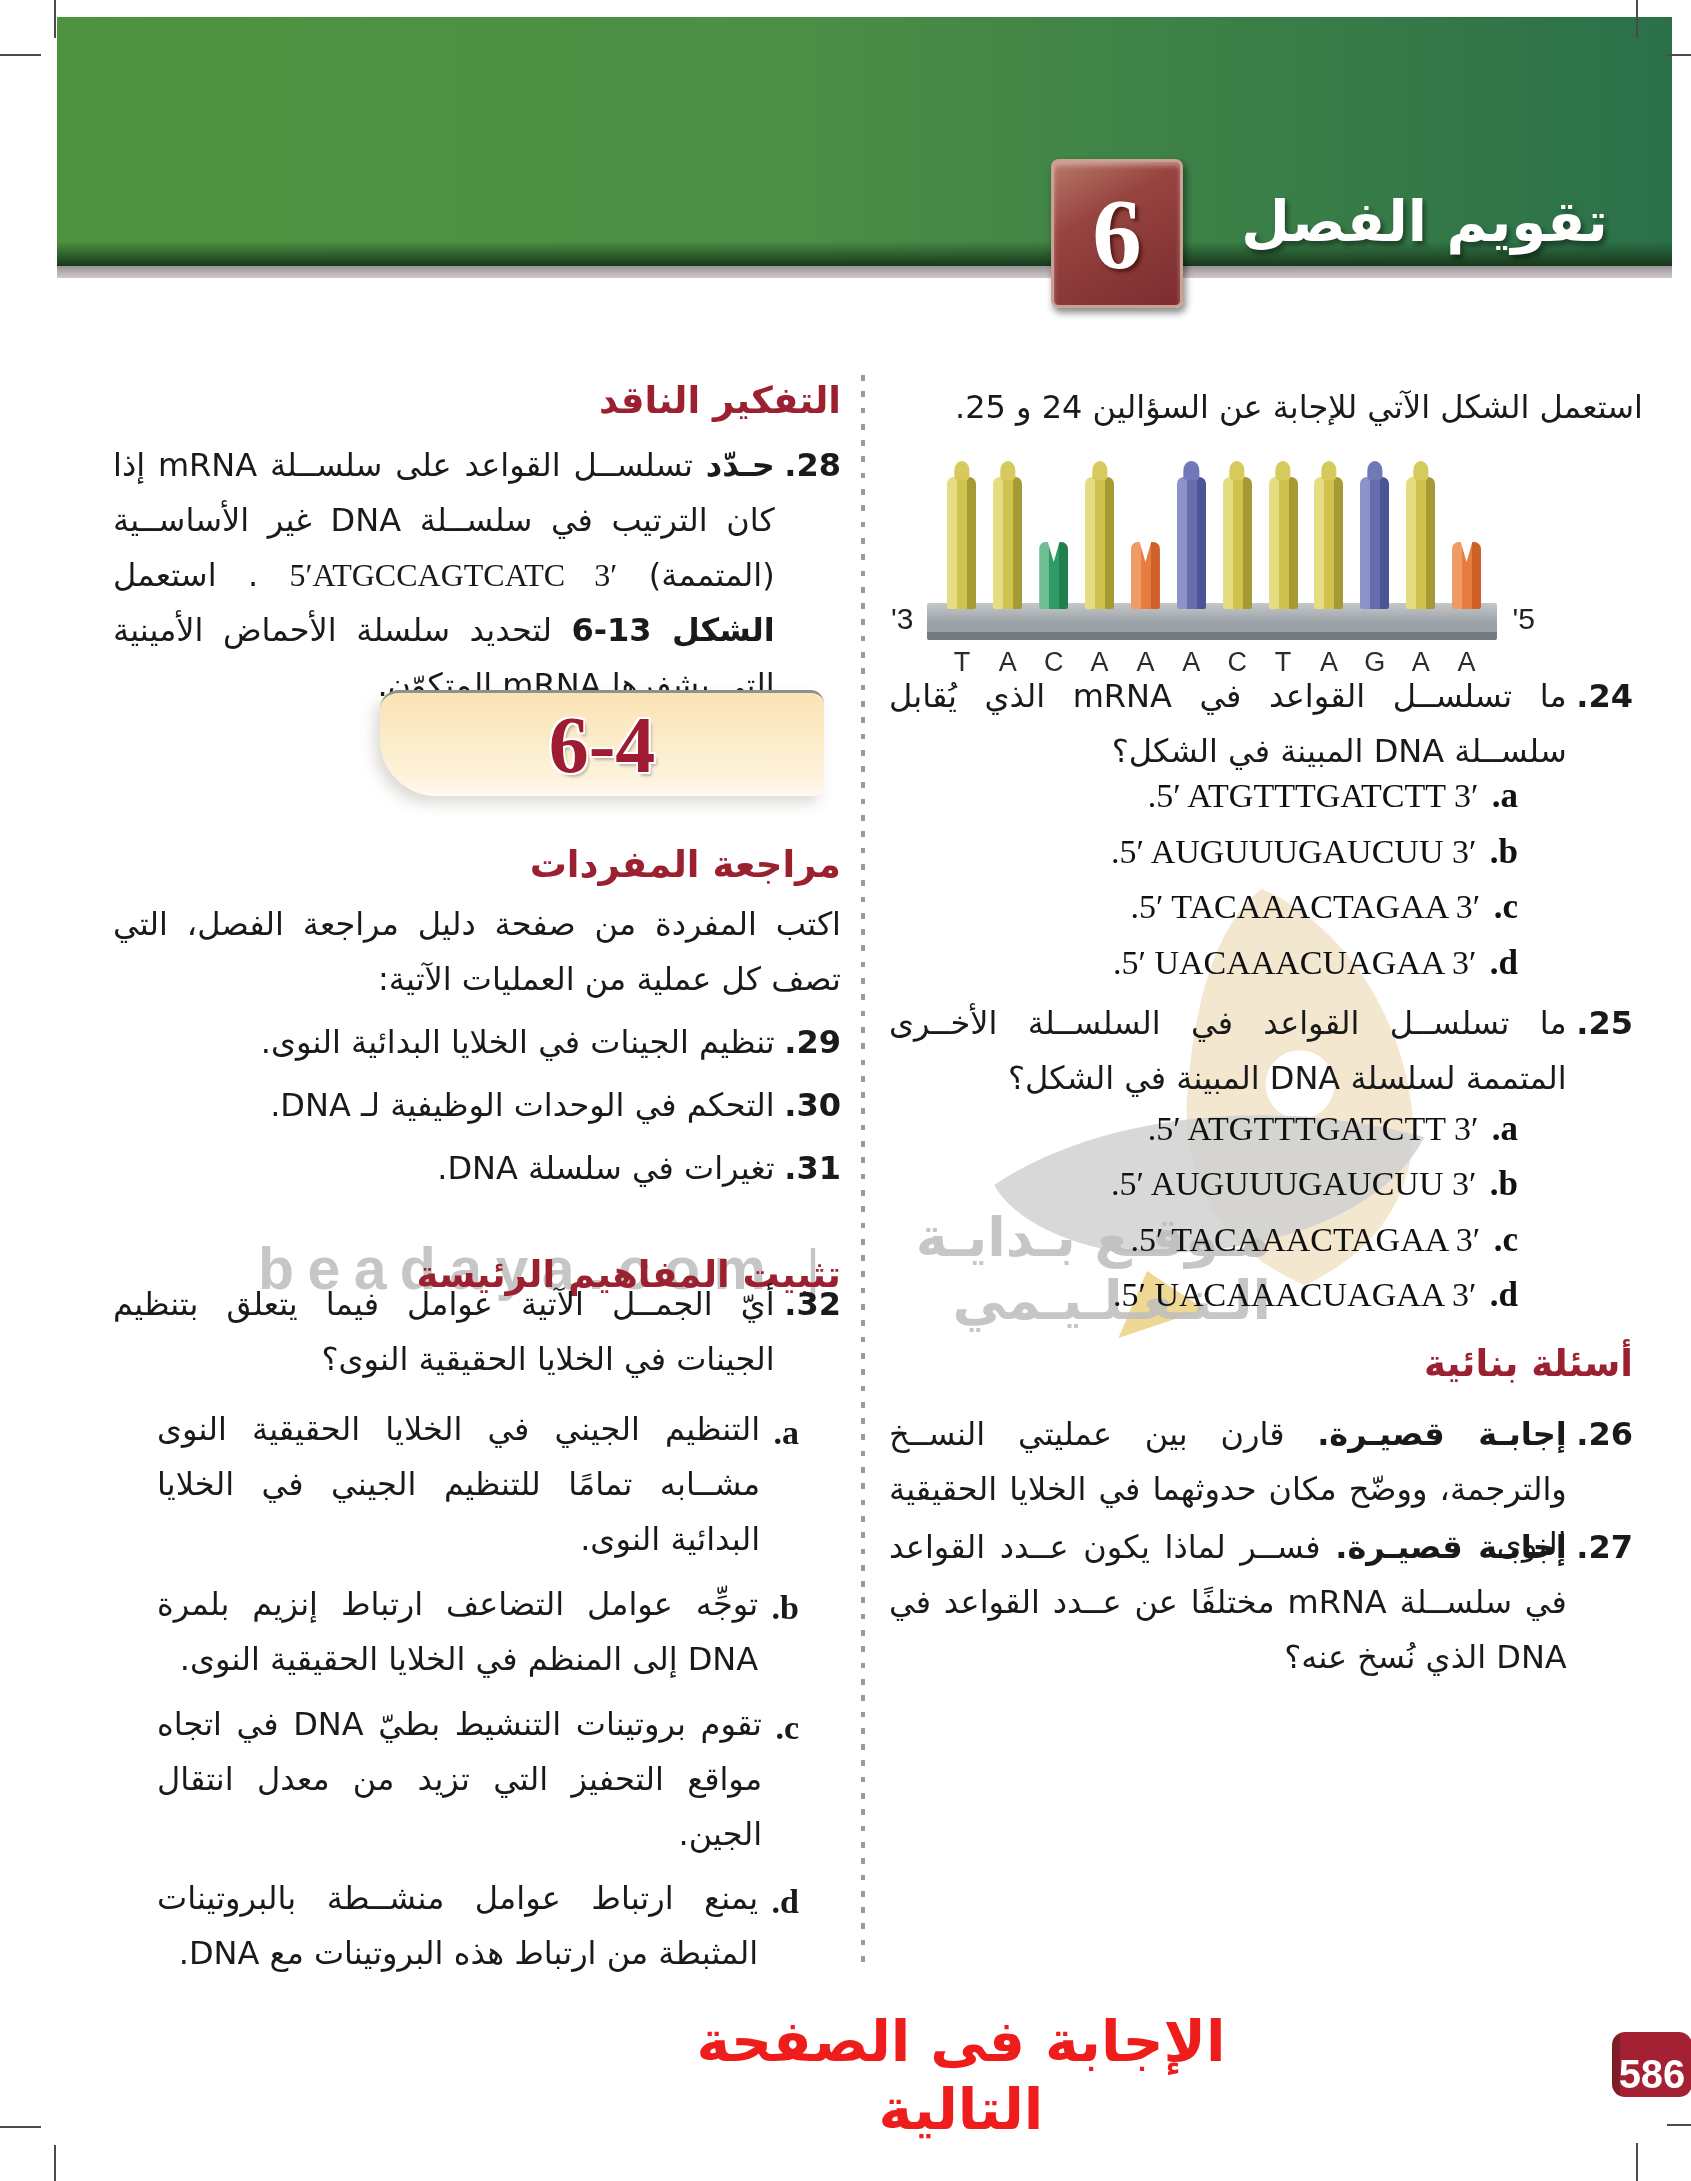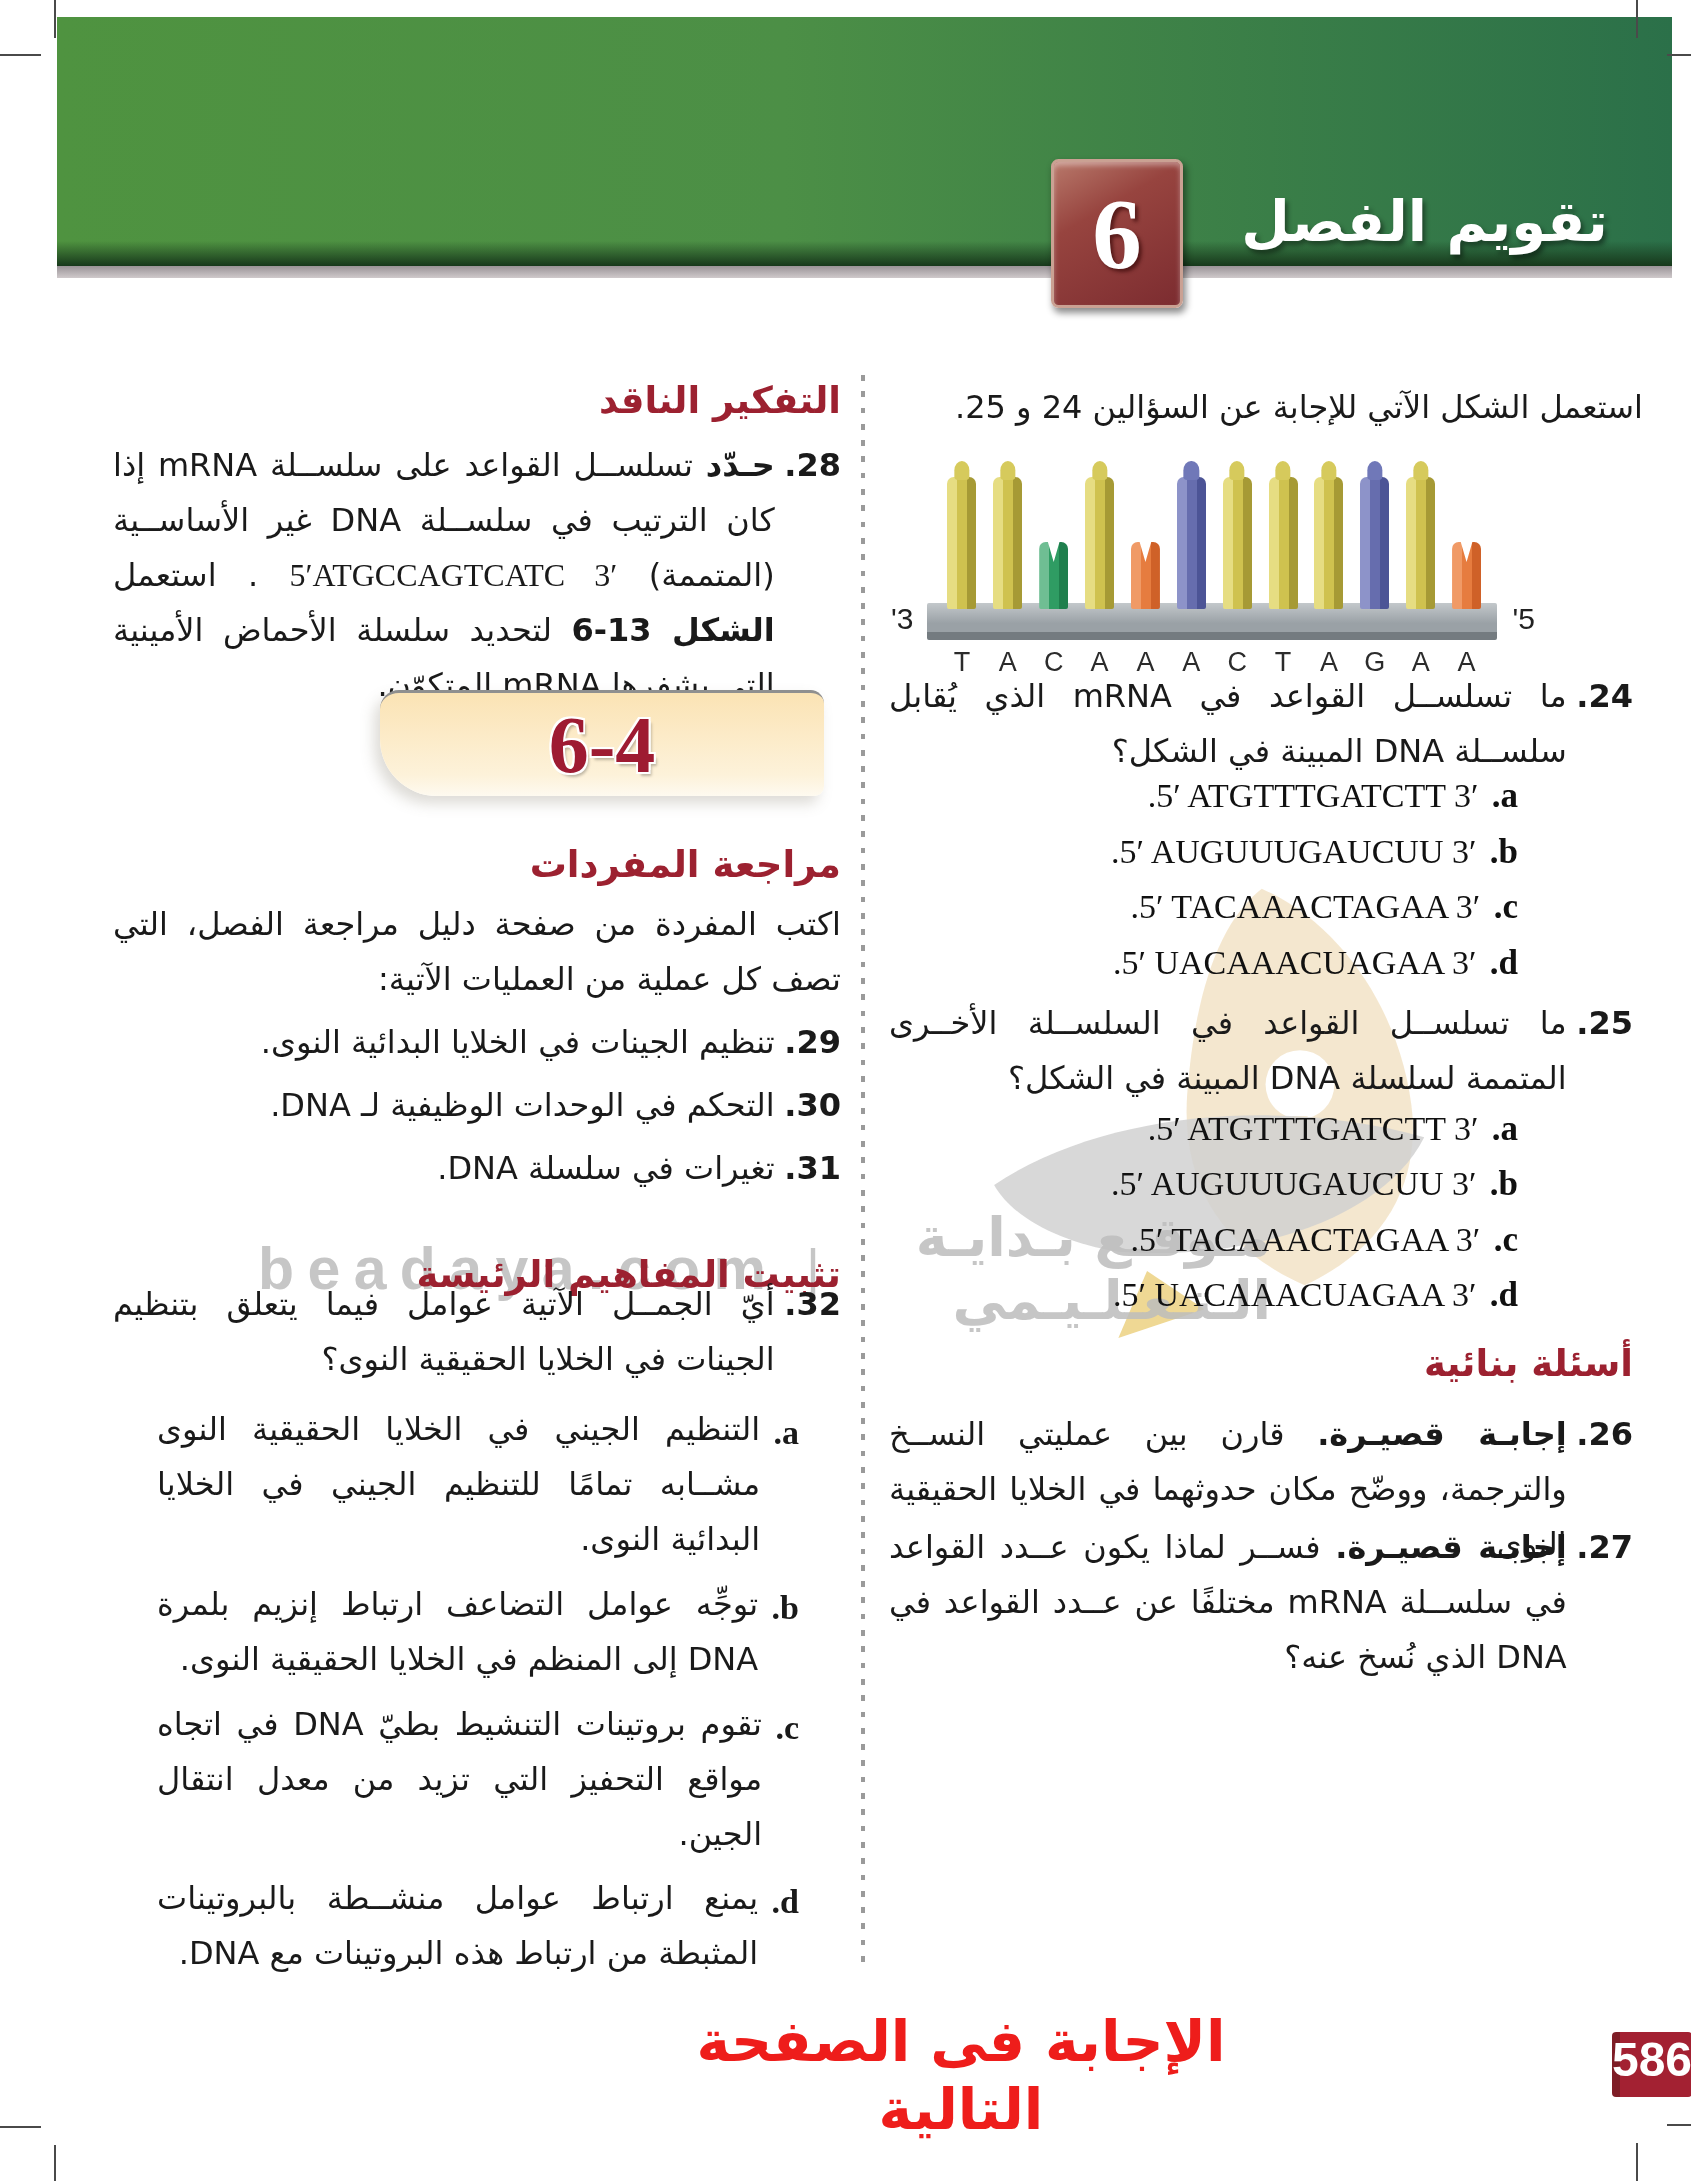--- a/index.html
+++ b/index.html
@@ -125,22 +125,22 @@
     text-align:center;
   }
   
   #answer-note{
     position:absolute; left:660px; top:2007px; width:602px; z-index:2;
     color:#ee1d1b; font-weight:bold; font-size:57px; text-align:center; line-height:1.2;
   }
   #page-badge{
     position:absolute; left:1612px; top:2032px; width:80px; height:65px; z-index:2;
     background:linear-gradient(90deg,#7e1d26 0 10%,#a32132 10% 100%);
-    border-radius:4px; display:flex; align-items:flex-start; justify-content:center;
-    color:#fff; font-family:"Liberation Sans", sans-serif; font-weight:bold; font-size:48px;
+    border-radius:13px; display:flex; align-items:flex-end; justify-content:center;
+    color:#fff; font-family:"Liberation Sans", sans-serif; font-weight:bold; font-size:40px;
   }
 </style>
 </head>
 <body>
 
 <div id="page">
 
   <div class="crop" style="left:54px;top:0;width:1.9px;height:38px;"></div>
   <div class="crop" style="left:0;top:54px;width:41px;height:1.9px;"></div>
   <div class="crop" style="left:1636px;top:0;width:1.9px;height:38px;"></div>

